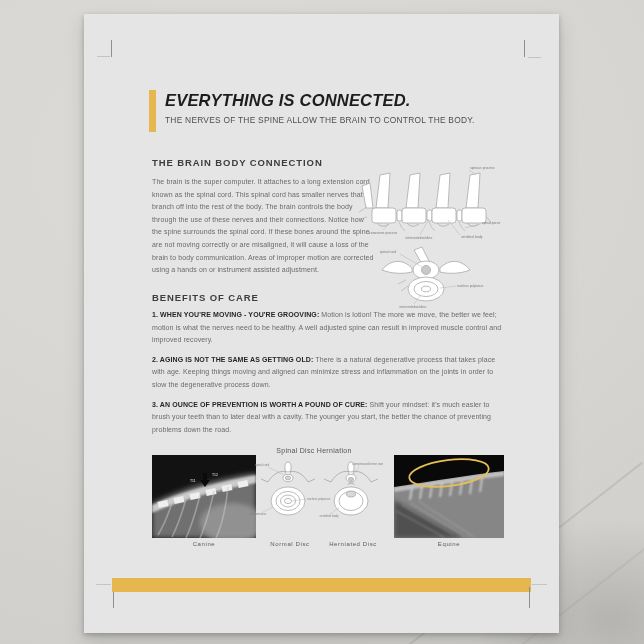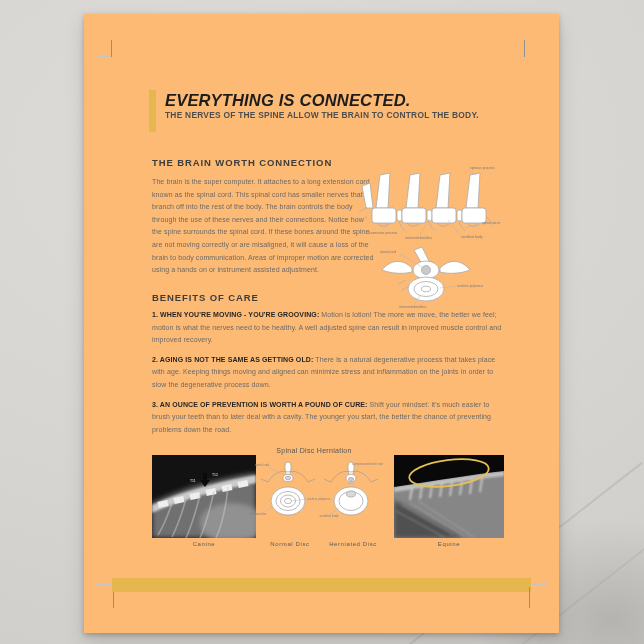--- a/index.html
+++ b/index.html
@@ -9,29 +9,29 @@
     background:
       radial-gradient(120% 90% at 35% 25%, #dedcd9 0%, #d7d5d2 55%, #cfcdca 100%);
   }
   .vein{position:absolute;background:rgba(146,144,141,.5);transform:rotate(-38deg);}
   .vein-a{right:-30px;bottom:88px;width:300px;height:2px;opacity:.55;}
   .vein-b{right:-40px;bottom:40px;width:220px;height:1.5px;opacity:.35;}
   .corner-shade{position:absolute;right:0;bottom:0;width:220px;height:160px;
     background:radial-gradient(90% 90% at 85% 85%, rgba(120,118,115,.30), rgba(120,118,115,0) 70%);}
   .page{
     position:absolute;left:84px;top:14px;width:475px;height:619px;
-    background:#fdba74;
+    background:#e5e5e5;
     box-shadow:0 2px 5px rgba(80,78,75,.38), 0 10px 18px rgba(80,78,75,.20);
   }
   .abs{position:absolute;}
   .crop-h{position:absolute;height:1px;background:#c6c4c2;}
   .crop-v{position:absolute;width:1px;background:#8f8f8f;}
   .accent-bar{position:absolute;background:#E5B74E;}
   .title{font-size:16.5px;font-weight:bold;font-style:italic;color:#1d1d1d;letter-spacing:.2px;white-space:nowrap;}
-  .subtitle{font-size:8.4px;font-weight:bold;color:#4e4e4e;letter-spacing:.25px;white-space:nowrap;}
+  .subtitle{font-size:8.4px;font-weight:normal;color:#4e4e4e;letter-spacing:.25px;margin-top:5px;white-space:nowrap;}
   .sec-heading{font-size:9.5px;font-weight:bold;color:#3d3d3d;letter-spacing:.9px;white-space:nowrap;}
   .body-copy{font-size:7px;line-height:12.6px;color:#6a6a6a;letter-spacing:.1px;}
   .benefit{margin-bottom:7px;}
   .benefit b{color:#262626;font-weight:bold;}
   .fig-title{font-size:7px;color:#555;letter-spacing:.3px;text-align:center;}
   .caption{font-size:6px;color:#5a5a5a;letter-spacing:.6px;text-align:center;}
   .gold-bar{position:absolute;background:#E5B74E;}
   text{font-family:"Liberation Sans", sans-serif;}
 </style>
 </head>
@@ -47,21 +47,21 @@
   <div class="crop-v" style="left:27px;top:26px;height:17px;"></div>
   <div class="crop-v" style="left:440px;top:26px;height:17px;"></div>
   <div class="crop-h" style="left:444px;top:43px;width:13px;"></div>
 
   <div class="accent-bar" style="left:65px;top:76px;width:7px;height:42px;"></div>
   <div class="abs" style="left:81px;top:77px;">
     <div class="title">EVERYTHING IS CONNECTED.</div>
     <div class="subtitle">THE NERVES OF THE SPINE ALLOW THE BRAIN TO CONTROL THE BODY.</div>
   </div>
 
-  <div class="abs sec-heading" style="left:68px;top:143px;">THE BRAIN WORTH CONNECTION</div>
+  <div class="abs sec-heading" style="left:68px;top:143px;">THE BRAIN BODY CONNECTION</div>
   <div class="abs body-copy" style="left:68px;top:162px;width:222px;">The brain is the super computer. It attaches to a long extension cord known as the spinal cord. This spinal cord has smaller nerves that branch off into the rest of the body. The brain controls the body through the use of these nerves and their connections. Notice how the spine surrounds the spinal cord. If these bones around the spine are not moving correctly or are misaligned, it will cause a loss of the brain to body communication. Areas of improper motion are corrected using a hands on or instrument assisted adjustment.</div>
 
   <svg class="abs" style="left:272px;top:148px;" width="160" height="150" viewBox="0 0 160 150">
 
     <g stroke="#a9a9a9" stroke-width="0.8" fill="#ffffff">
       <path d="M10,46 L6,24 L14,21 L17,46 Z"></path>
       <path d="M3,50 l8,-5 M2,58 l9,-3" fill="none" stroke-width="0.6"></path>
       <path d="M20,46 L24,13 L34,11 L32,46 Z"></path>
       <rect x="16" y="46" width="24" height="15" rx="3"></rect>
       <rect x="41" y="48" width="5" height="11" rx="2"></rect>

